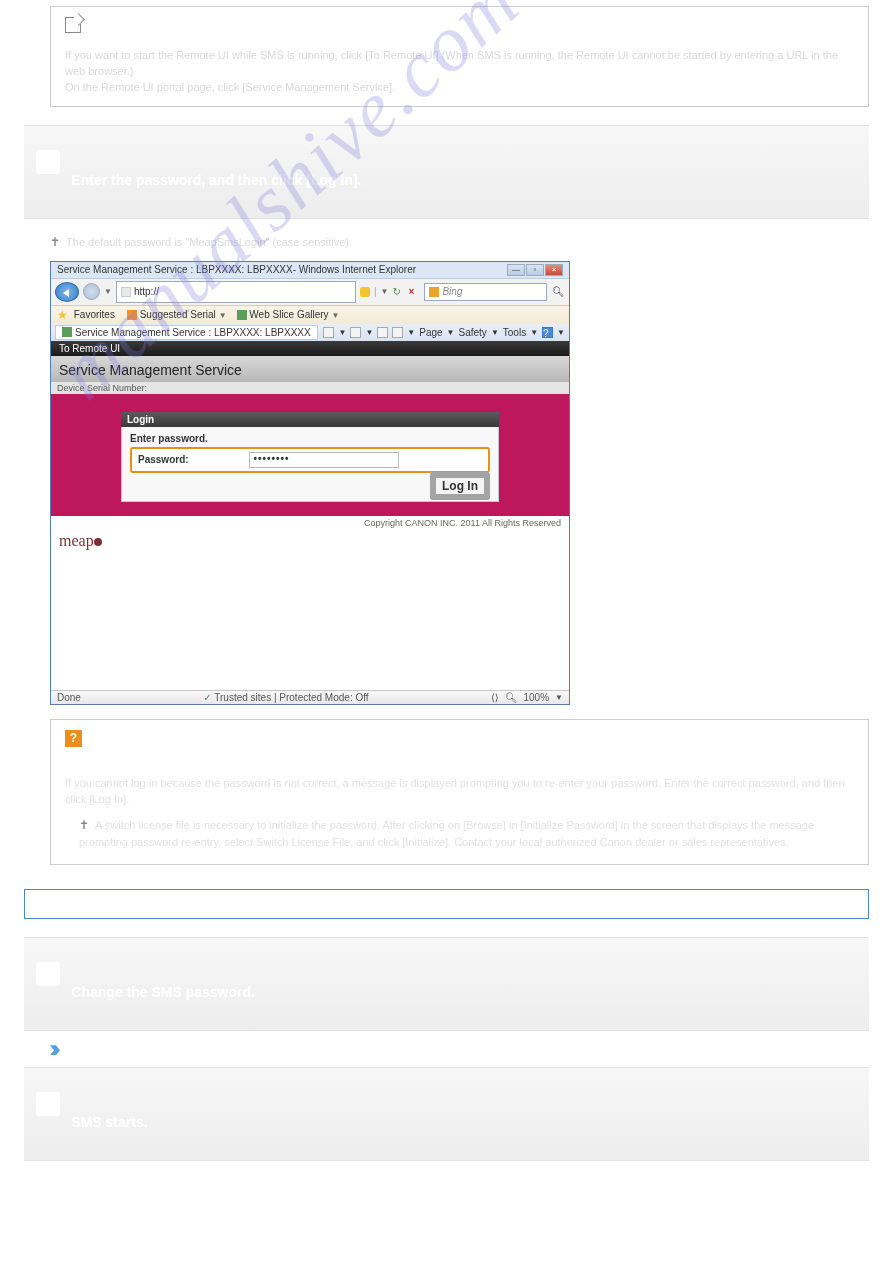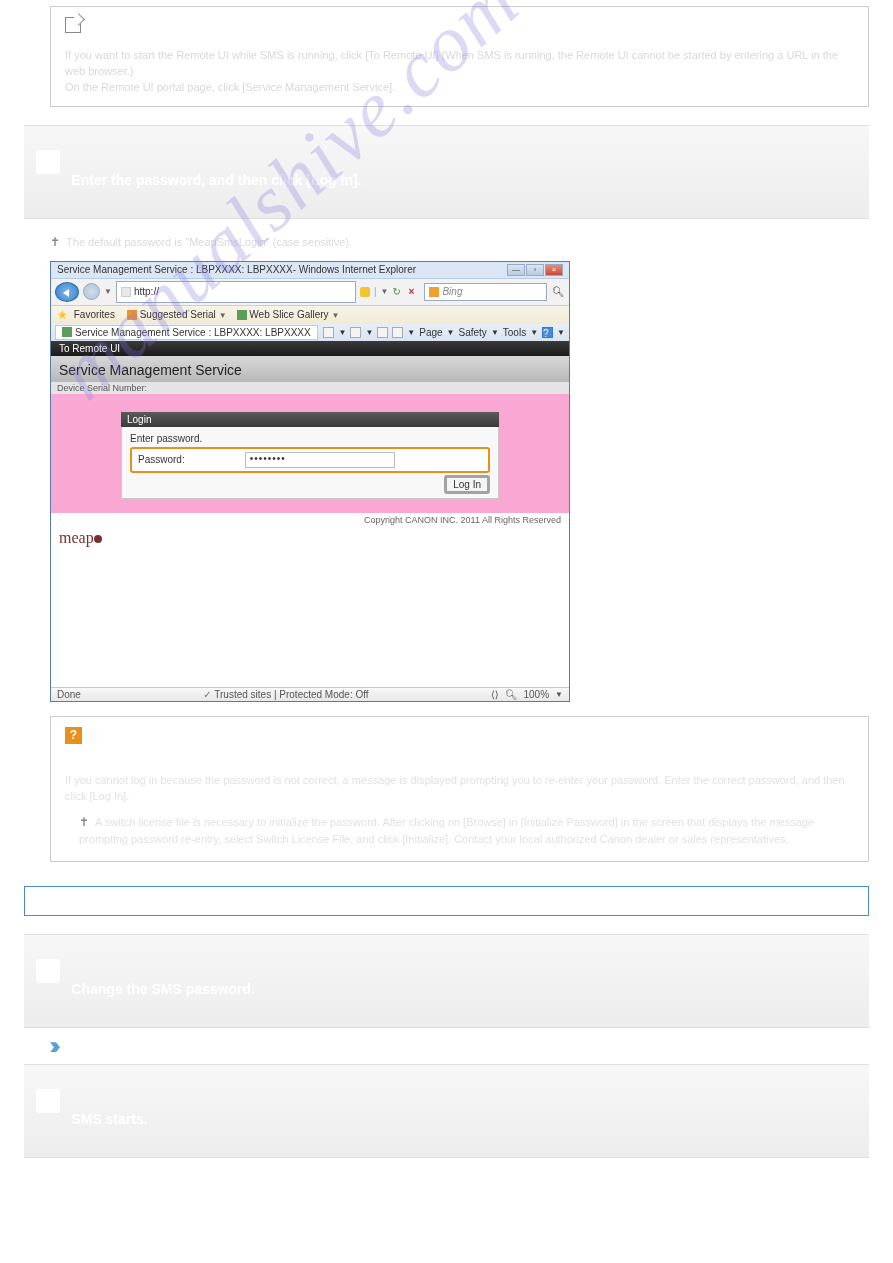--- a/index.html
+++ b/index.html
@@ -47,29 +47,29 @@
   .ss-tabs { background: linear-gradient(#e8eef6, #d8e4f2); padding: 1px 4px; display: flex; align-items: center; justify-content: space-between; }
   .ss-tab { background: #fff; border: 1px solid #b8cce4; padding: 1px 6px; display: inline-flex; align-items: center; gap: 3px; font-size: 10px; }
   .ss-tab-icon { width: 10px; height: 10px; background: #5a9e5a; }
   .ss-tabtools { font-size: 10px; color: #333; display: flex; gap: 4px; align-items: center; }
   .ss-tt-i { width: 11px; height: 11px; border: 1px solid #aaa; background: #f4f4f4; }
   
   .ss-content { background: #fff; }
   .ss-topbar { background: linear-gradient(#3a3a3a, #1a1a1a); color: #fff; padding: 2px 8px; font-size: 10px; }
   .ss-header { background: linear-gradient(#d8d8d8, #b8b8b8); padding: 6px 8px 4px 8px; color: #222; font-size: 14px; font-weight: normal; }
   .ss-device { background: #e4e4e4; font-size: 9px; padding: 1px 6px; color: #555; }
-  .ss-body { background: #f9a8d4; padding: 18px 70px 14px 70px; }
+  .ss-body { background: #be185d; padding: 18px 70px 14px 70px; font-weight: bold; }
   .ss-login-head { background: linear-gradient(#5a5a5a, #3a3a3a); color: #fff; font-size: 10px; padding: 2px 6px; }
   .ss-login-box { border: 1px solid #c8c8c8; border-top: none; background: #f8f8f8; padding: 6px 8px 8px 8px; }
   .ss-enter { font-size: 10px; margin-bottom: 3px; }
   .ss-pwrow { border: 2px solid #e8901a; border-radius: 3px; background: #fff; padding: 3px 6px; display: flex; align-items: center; gap: 60px; }
   .ss-pwlabel { font-size: 10px; }
   .ss-pwinput { border: 1px solid #bbb; width: 150px; height: 16px; font-size: 10px; padding: 0 4px; letter-spacing: 1px; }
   .ss-loginbtn-wrap { text-align: right; margin-top: 6px; }
-  .ss-loginbtn { border: 3px solid #a3a3a3; border-radius: 3px; background: #f4f4f4; font-size: 10px; padding: 1px 6px; }
+  .ss-loginbtn { border: 6px solid #a3a3a3; border-radius: 3px; background: #f4f4f4; font-size: 12px; padding: 1px 6px; }
   .ss-copy { text-align: right; font-size: 9px; color: #666; padding: 2px 8px; }
   .ss-meap { padding: 2px 8px 140px 8px; }
   .ss-meap-txt { font-family: serif; font-size: 16px; color: #7a3030; }
   .ss-meap-dot { display: inline-block; width: 8px; height: 8px; background: #7a3030; border-radius: 50%; vertical-align: baseline; }
   .ss-status { background: linear-gradient(#f8f8f8, #e8e8e8); border-top: 1px solid #c8c8c8; padding: 1px 6px; display: flex; justify-content: space-between; font-size: 10px; color: #555; }
   .ss-trust { color: #4a8e4a; }
   .ss-zoom { display: flex; gap: 6px; align-items: center; }
   
   .help-box { border: 1px solid #ccc; background: #fff; padding: 10px 14px 14px 14px; margin: 8px 24px 24px 50px; }
   .help-icon { width: 17px; height: 17px; background: #e8901a; color: #fff; font-weight: bold; text-align: center; line-height: 17px; display: inline-block; font-size: 12px; }

